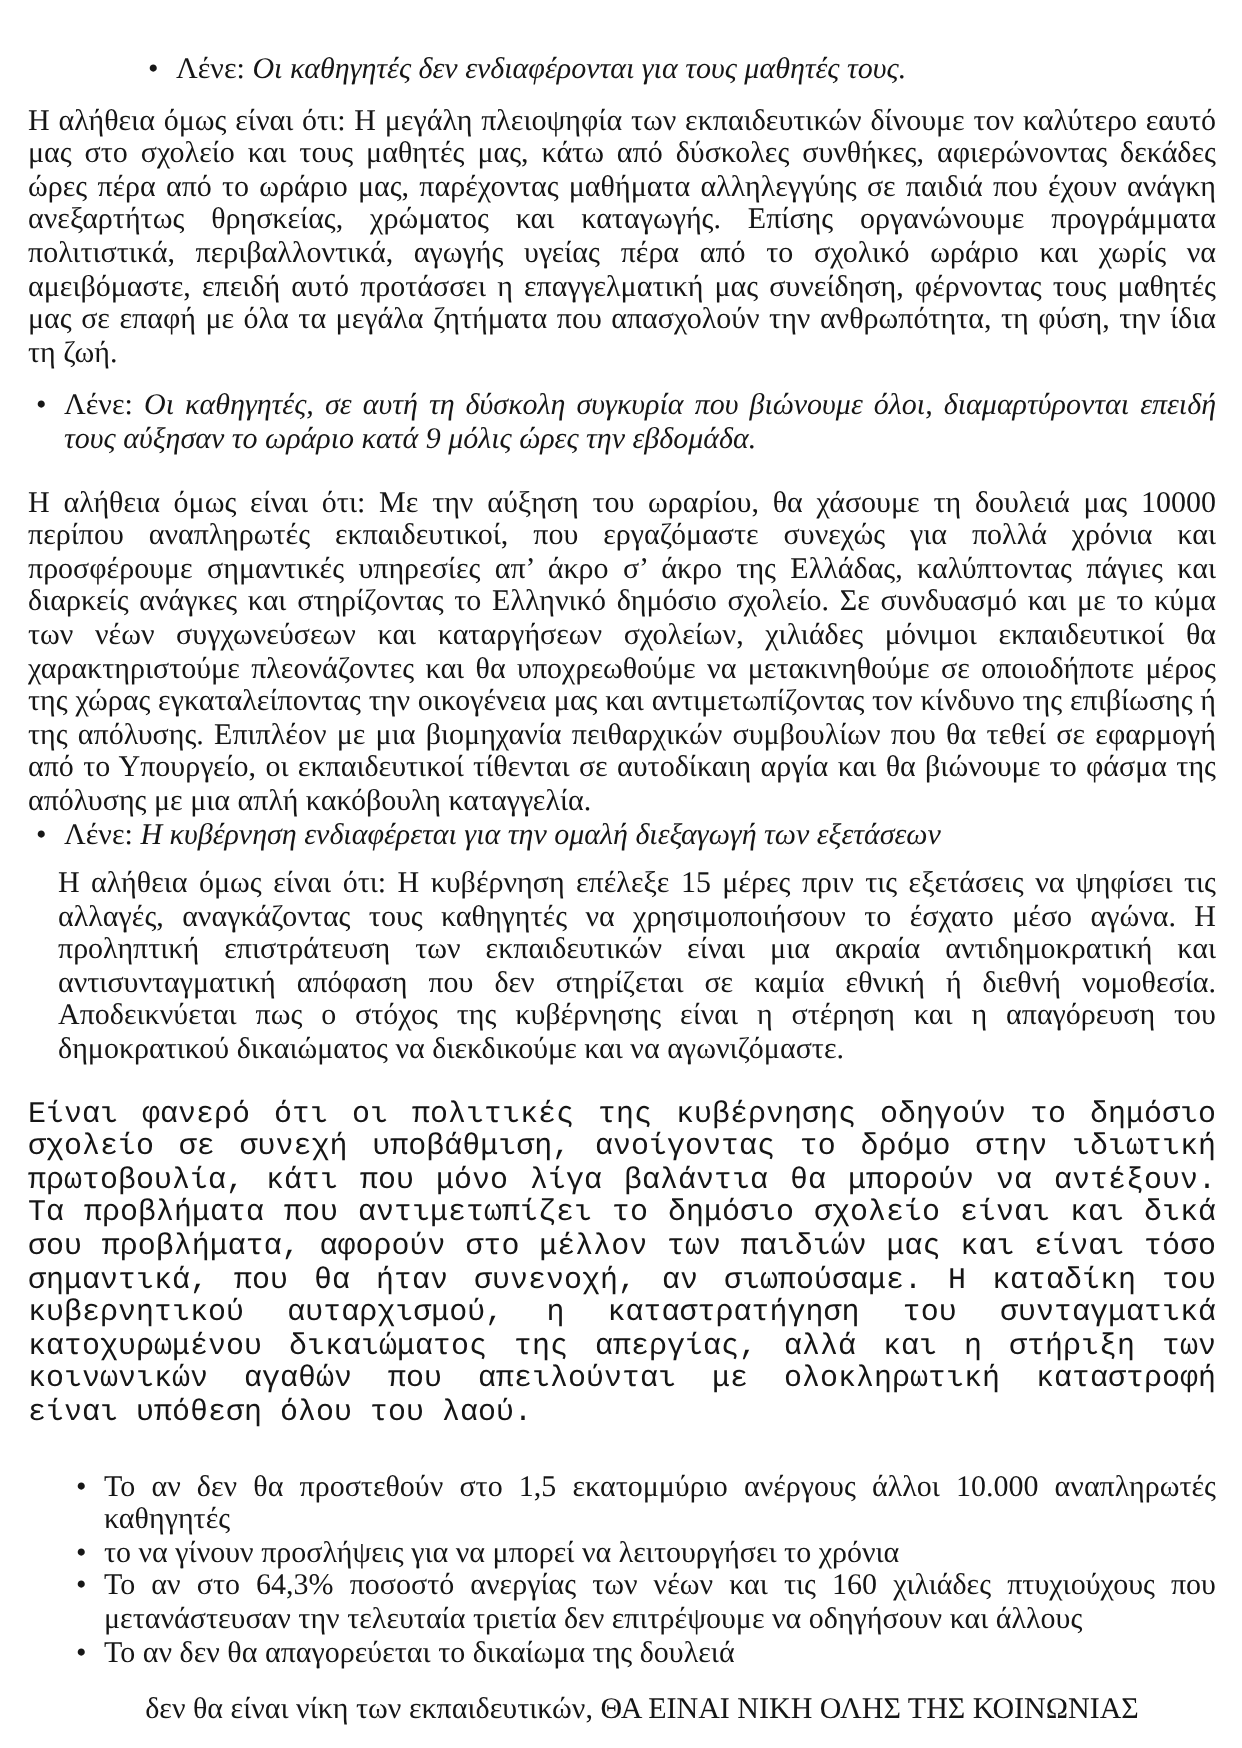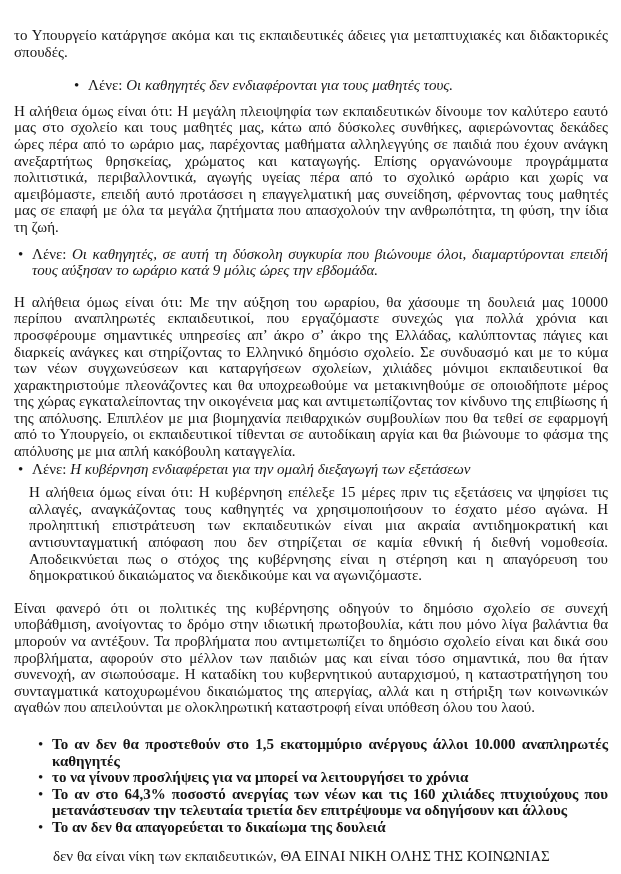--- a/index.html
+++ b/index.html
@@ -33,35 +33,34 @@
   .claim-row .bullet-marker { flex: 0 0 14px; }
   .claim-row .claim-body { flex: 1 1 auto; }
   .claim-1 { margin-left: 60px; margin-bottom: 9px; }
   .claim-2 { margin-left: 4px; margin-bottom: 15px; }
   .claim-3 { margin-left: 4px; margin-bottom: 7px; }
 
   .truth-1 { margin-bottom: 10px; }
   .truth-2 { margin-bottom: 1px; }
   .truth-3 { margin-left: 15px; margin-bottom: 16px; }
 
-  .closing { margin-bottom: 20px; }
+  .closing { margin-bottom: 20px; font-family: Liberation Mono, monospace; }
 
   .cond-list { margin-left: 24px; margin-bottom: 12px; }
   .cond-item { display: flex; text-align: justify; }
   .cond-item .bullet-marker { flex: 0 0 14px; }
-  .cond-item .cond-body { flex: 1 1 auto; font-weight: bold; }
+  .cond-item .cond-body { flex: 1 1 auto; }
 
-  .finale { margin-left: 39px; margin-bottom: 16px; text-align: left; }
+  .finale { margin-left: 20px; margin-bottom: 16px; text-align: center; }
 </style>
 </head>
 <body>
 
 <div class="page">
 
-  <p class="para intro">το Υπουργείο κατάργησε ακόμα και τις εκπαιδευτικές άδειες για μεταπτυχιακές και διδακτορικές σπουδές.</p>
 
   <div class="claim-row claim-1">
     <span class="bullet-marker">•</span>
     <span class="claim-body"><span class="b">Λένε:</span> <span class="i">Οι καθηγητές δεν ενδιαφέρονται για τους μαθητές τους.</span></span>
   </div>
 
   <p class="para truth-1"><span class="b">Η αλήθεια όμως είναι ότι:</span><span> Η μεγάλη πλειοψηφία των εκπαιδευτικών δίνουμε τον καλύτερο εαυτό μας στο σχολείο και τους μαθητές μας, κάτω από δύσκολες συνθήκες, αφιερώνοντας δεκάδες ώρες πέρα από το ωράριο μας, παρέχοντας μαθήματα αλληλεγγύης σε παιδιά που έχουν ανάγκη ανεξαρτήτως θρησκείας, χρώματος και καταγωγής. Επίσης οργανώνουμε προγράμματα πολιτιστικά, περιβαλλοντικά, αγωγής υγείας πέρα από το σχολικό ωράριο και χωρίς να αμειβόμαστε, επειδή αυτό προτάσσει η επαγγελματική μας συνείδηση, φέρνοντας τους μαθητές μας σε επαφή με όλα τα μεγάλα ζητήματα που απασχολούν την ανθρωπότητα, τη φύση, την ίδια τη ζωή.</span></p>
 
   <div class="claim-row claim-2">
     <span class="bullet-marker">•</span>

